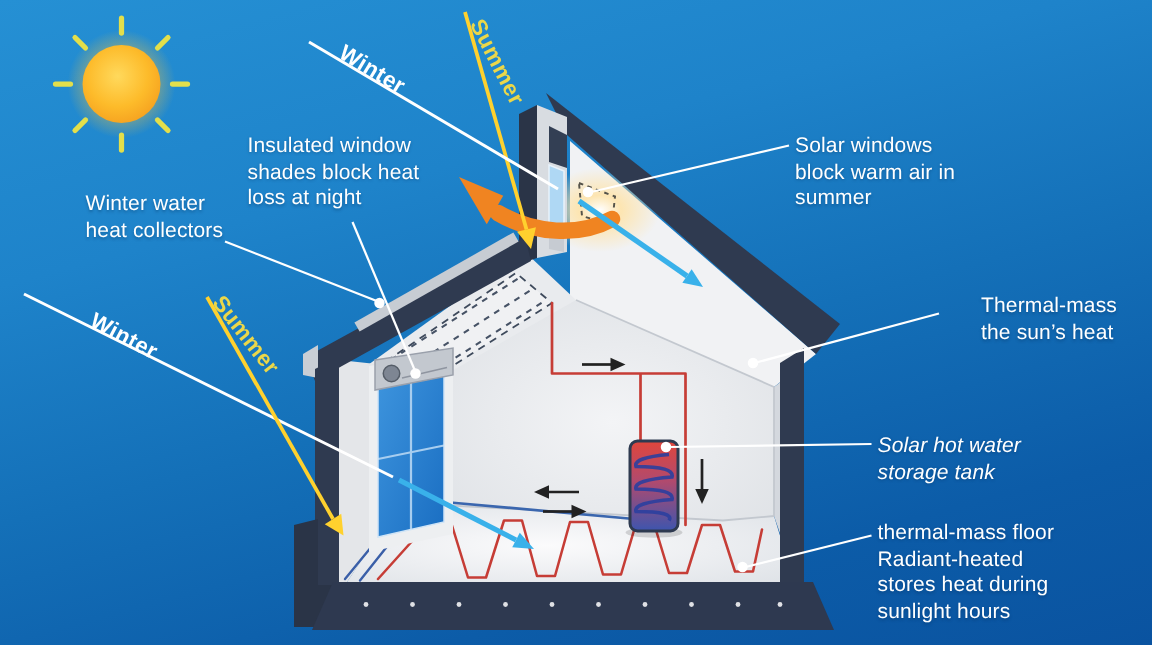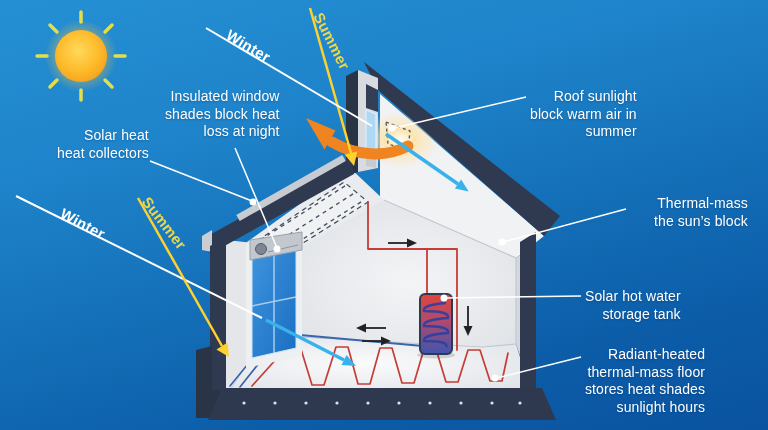--- a/index.html
+++ b/index.html
@@ -5,21 +5,21 @@
   html,body{margin:0;padding:0;background:#0a55a0;}
   .stage{
     position:relative;width:768px;height:430px;overflow:hidden;
     font-family:"Liberation Sans",sans-serif;
     background:linear-gradient(165deg,#2590d4 0%,#1e83ca 30%,#1470b8 55%,#0c5ca8 80%,#0a53a0 100%);
   }
   .diagram-svg{position:absolute;left:0;top:0;}
   .callout{
     position:absolute;color:#ffffff;font-size:14px;line-height:17.5px;
     font-weight:500;letter-spacing:.1px;
-    text-shadow:0 1px 2px rgba(0,40,80,.35);white-space:nowrap;text-align:right;
+    text-shadow:0 1px 2px rgba(0,40,80,.35);white-space:nowrap;
   }
   .callout span{display:block;}
 </style>
 </head>
 <body>
 
 <div class="stage">
 
 <svg class="diagram-svg" width="768" height="430" viewBox="0 0 768 430">
   <defs>
@@ -233,46 +233,46 @@
           <circle cx="444" cy="298" r="3.5" stroke="none"></circle>
     </g>
     <g>
       <line x1="581" y1="357" x2="497" y2="378"></line>
           <circle cx="495" cy="378" r="3.5" stroke="none"></circle>
     </g>
   </g>
 </svg>
 
 <div class="callout" style="left:57px;top:127px;">
-  <span>Solar heat</span>
+  <span>Winter water</span>
   <span>heat collectors</span>
 </div>
 
 <div class="callout" style="left:165px;top:88px;">
   <span>Insulated window</span>
   <span>shades block heat</span>
   <span>loss at night</span>
 </div>
 
 <div class="callout" style="left:530px;top:88px;">
-  <span>Roof sunlight</span>
+  <span>Solar windows</span>
   <span>block warm air in</span>
   <span>summer</span>
 </div>
 
 <div class="callout" style="left:630px;top:195px;margin-left:24px;">
   <span>Thermal-mass</span>
-  <span>the sun’s block</span>
-</div>
-
-<div class="callout" style="left:585px;top:288px;">
+  <span>the sun’s heat</span>
+</div>
+
+<div class="callout" style="left:585px;top:288px;font-style:italic;">
   <span>Solar hot water</span>
   <span>storage tank</span>
 </div>
 
 <div class="callout" style="left:585px;top:346px;">
+  <span>thermal-mass floor</span>
   <span>Radiant-heated</span>
-  <span>thermal-mass floor</span>
-  <span>stores heat shades</span>
+  <span>stores heat during</span>
   <span>sunlight hours</span>
 </div>
 
 </div>
 
 </body></html>

